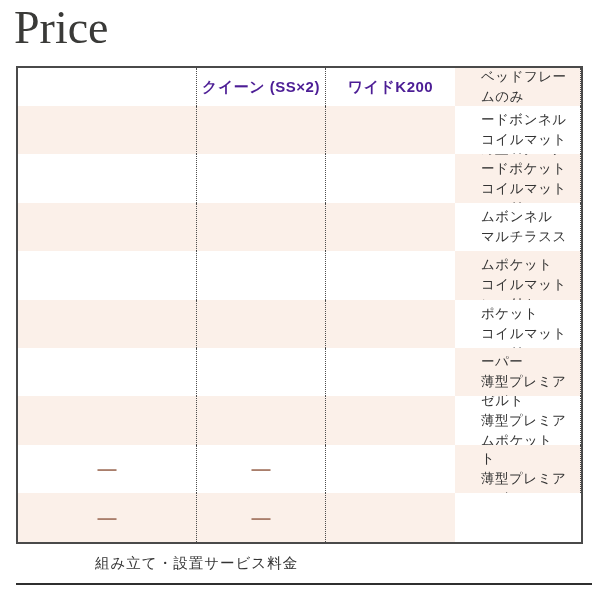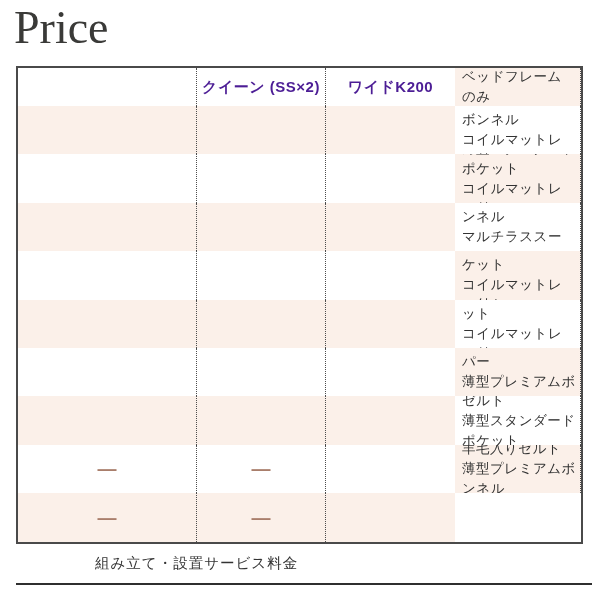--- a/index.html
+++ b/index.html
@@ -51,21 +51,21 @@
     border-right: 1px dotted #4d4d4d;
   }
   .header-cell {
     justify-content: center;
     font-size: 15px;
     font-weight: bold;
     color: #4c1d95;
     letter-spacing: 0.5px;
   }
   .label-cell {
-    padding-left: 7px;
+    padding-left: 26px;
     padding-right: 4px;
     font-size: 13.5px;
     font-weight: 500;
     color: #333333;
     line-height: 20px;
     white-space: pre-line;
     letter-spacing: 0.5px;
   }
   .value-cell {
     justify-content: center;
@@ -135,21 +135,21 @@
 コイルマットレス付き</div>
       <div class="cell value-cell col-sep"></div>
       <div class="cell value-cell col-sep"></div>
       <div class="cell value-cell"></div>
       <div class="cell label-cell col-sep alt">マルチラススーパー
 薄型プレミアムボンネル</div>
       <div class="cell value-cell col-sep alt"></div>
       <div class="cell value-cell col-sep alt"></div>
       <div class="cell value-cell alt"></div>
       <div class="cell label-cell col-sep">ゼルト
-薄型スタンダードポケット</div>
+薄型プレミアムポケット</div>
       <div class="cell value-cell col-sep dash">—</div>
       <div class="cell value-cell col-sep dash">—</div>
       <div class="cell value-cell"></div>
       <div class="cell label-cell col-sep alt">羊毛入りゼルト
 薄型プレミアムボンネル</div>
       <div class="cell value-cell col-sep alt dash">—</div>
       <div class="cell value-cell col-sep alt dash">—</div>
       <div class="cell value-cell alt"></div>
     </div>
 

